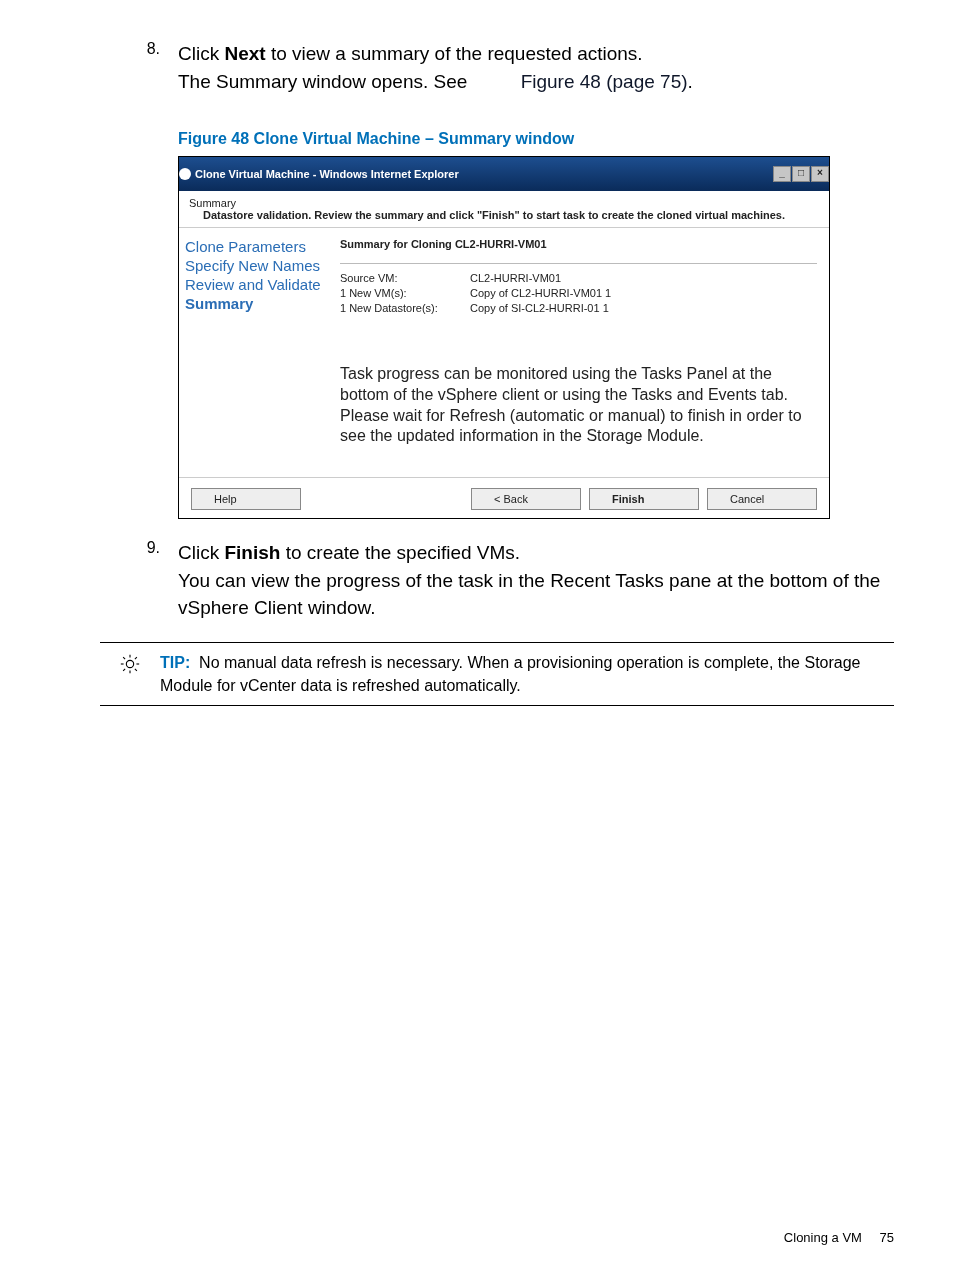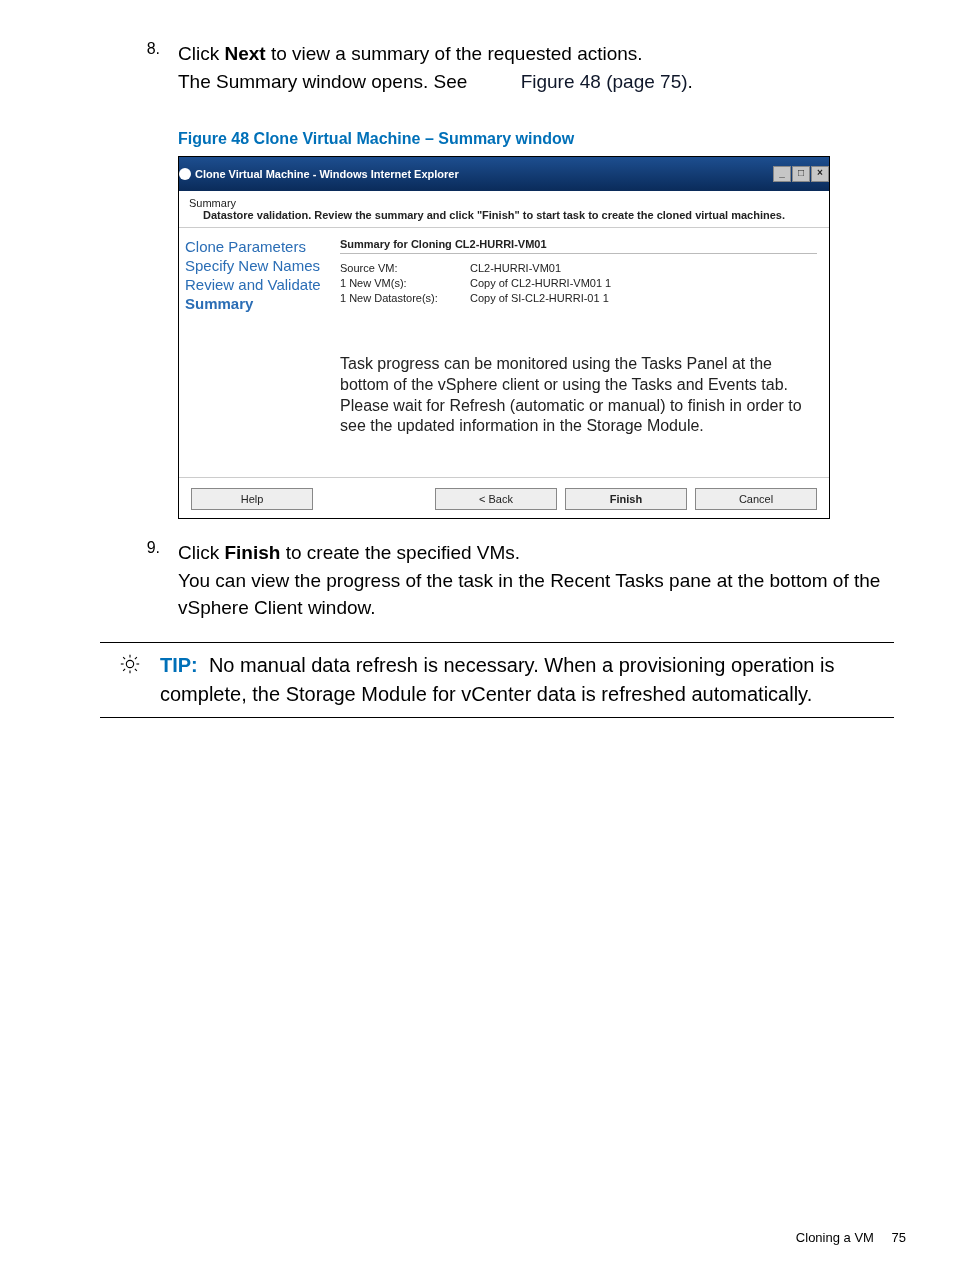--- a/index.html
+++ b/index.html
@@ -109,21 +109,21 @@
   .win-nav .navitem.active { font-weight: bold; }
 
   .win-main {
     flex: 1;
     padding: 8px 12px 8px 4px;
     font-size: 11px;
   }
   .win-main .mhead {
     font-weight: bold;
     border-bottom: 1px solid #bbb;
-    padding-bottom: 3px;
+    padding-bottom: 13px;
     margin-bottom: 8px;
   }
   .kvrow { display: flex; margin-bottom: 3px; }
   .kvrow .k { width: 130px; }
   .kvrow .v { flex: 1; }
 
   .win-note {
     font-size: 16px;
     margin-top: 50px;
     line-height: 1.3;
@@ -133,56 +133,56 @@
     display: flex;
     align-items: center;
     padding: 8px 12px;
   }
   .win-footer .btn {
     border: 1px solid #888;
     background: #eee;
     height: 20px;
     min-width: 64px;
     font-size: 11px;
-    text-align: center;
+    text-align: left;
     line-height: 20px;
-    padding: 0 28px;
+    padding: 0 22px;
   }
   .win-footer .gap { flex: 1; }
   .win-footer .btn + .btn { margin-left: 8px; }
 
   
   .tip-row {
     display: flex;
     margin-top: 20px;
     border-top: 1px solid #000;
     border-bottom: 1px solid #000;
     padding: 8px 0;
   }
   .tip-icon {
     width: 60px;
     text-align: center;
     font-size: 20px;
     padding-top: 2px;
   }
   .tip-body {
     flex: 1;
-    font-size: 20px;
+    font-size: 16px;
     line-height: 1.45;
   }
   .tip-label {
     color: #0070b8;
     font-weight: bold;
   }
 
   
   .pagefoot {
     position: absolute;
     bottom: 26px;
-    right: 48px;
+    right: 60px;
     font-size: 13px;
     color: #000;
   }
   .pagefoot .pnum { margin-left: 14px; }
 </style>
 </head>
 <body>
 
 <div class="page">
 

